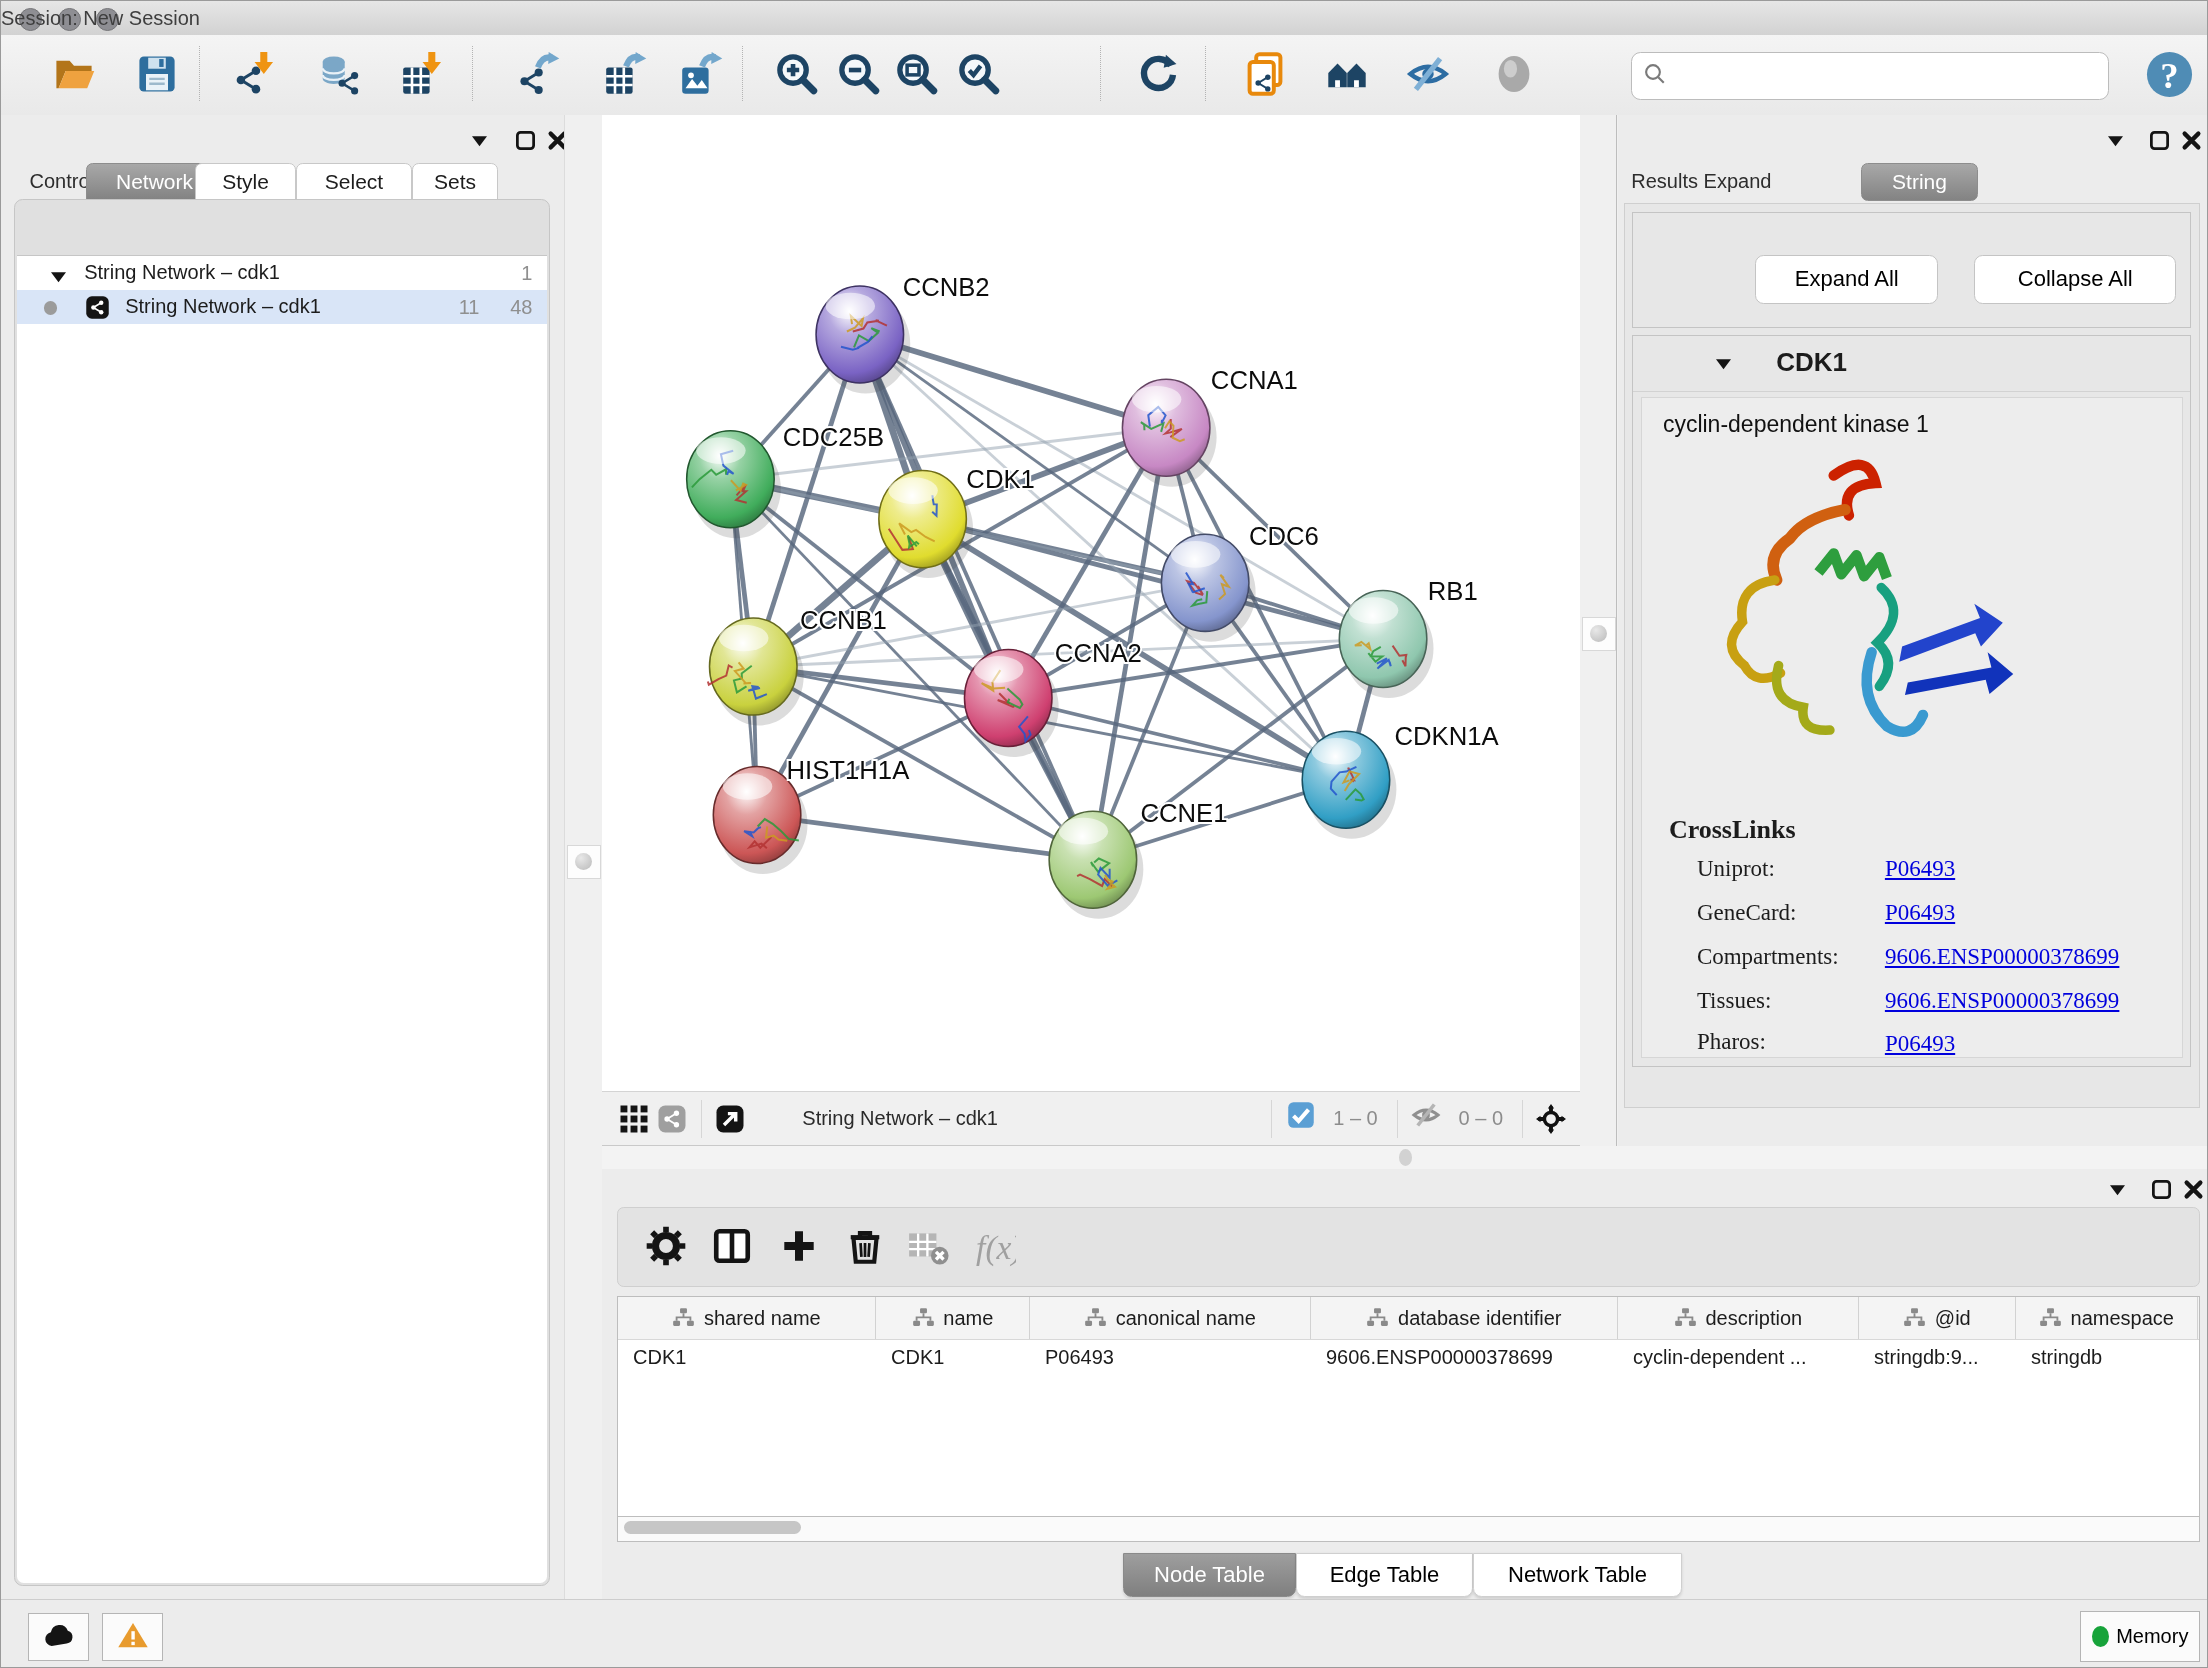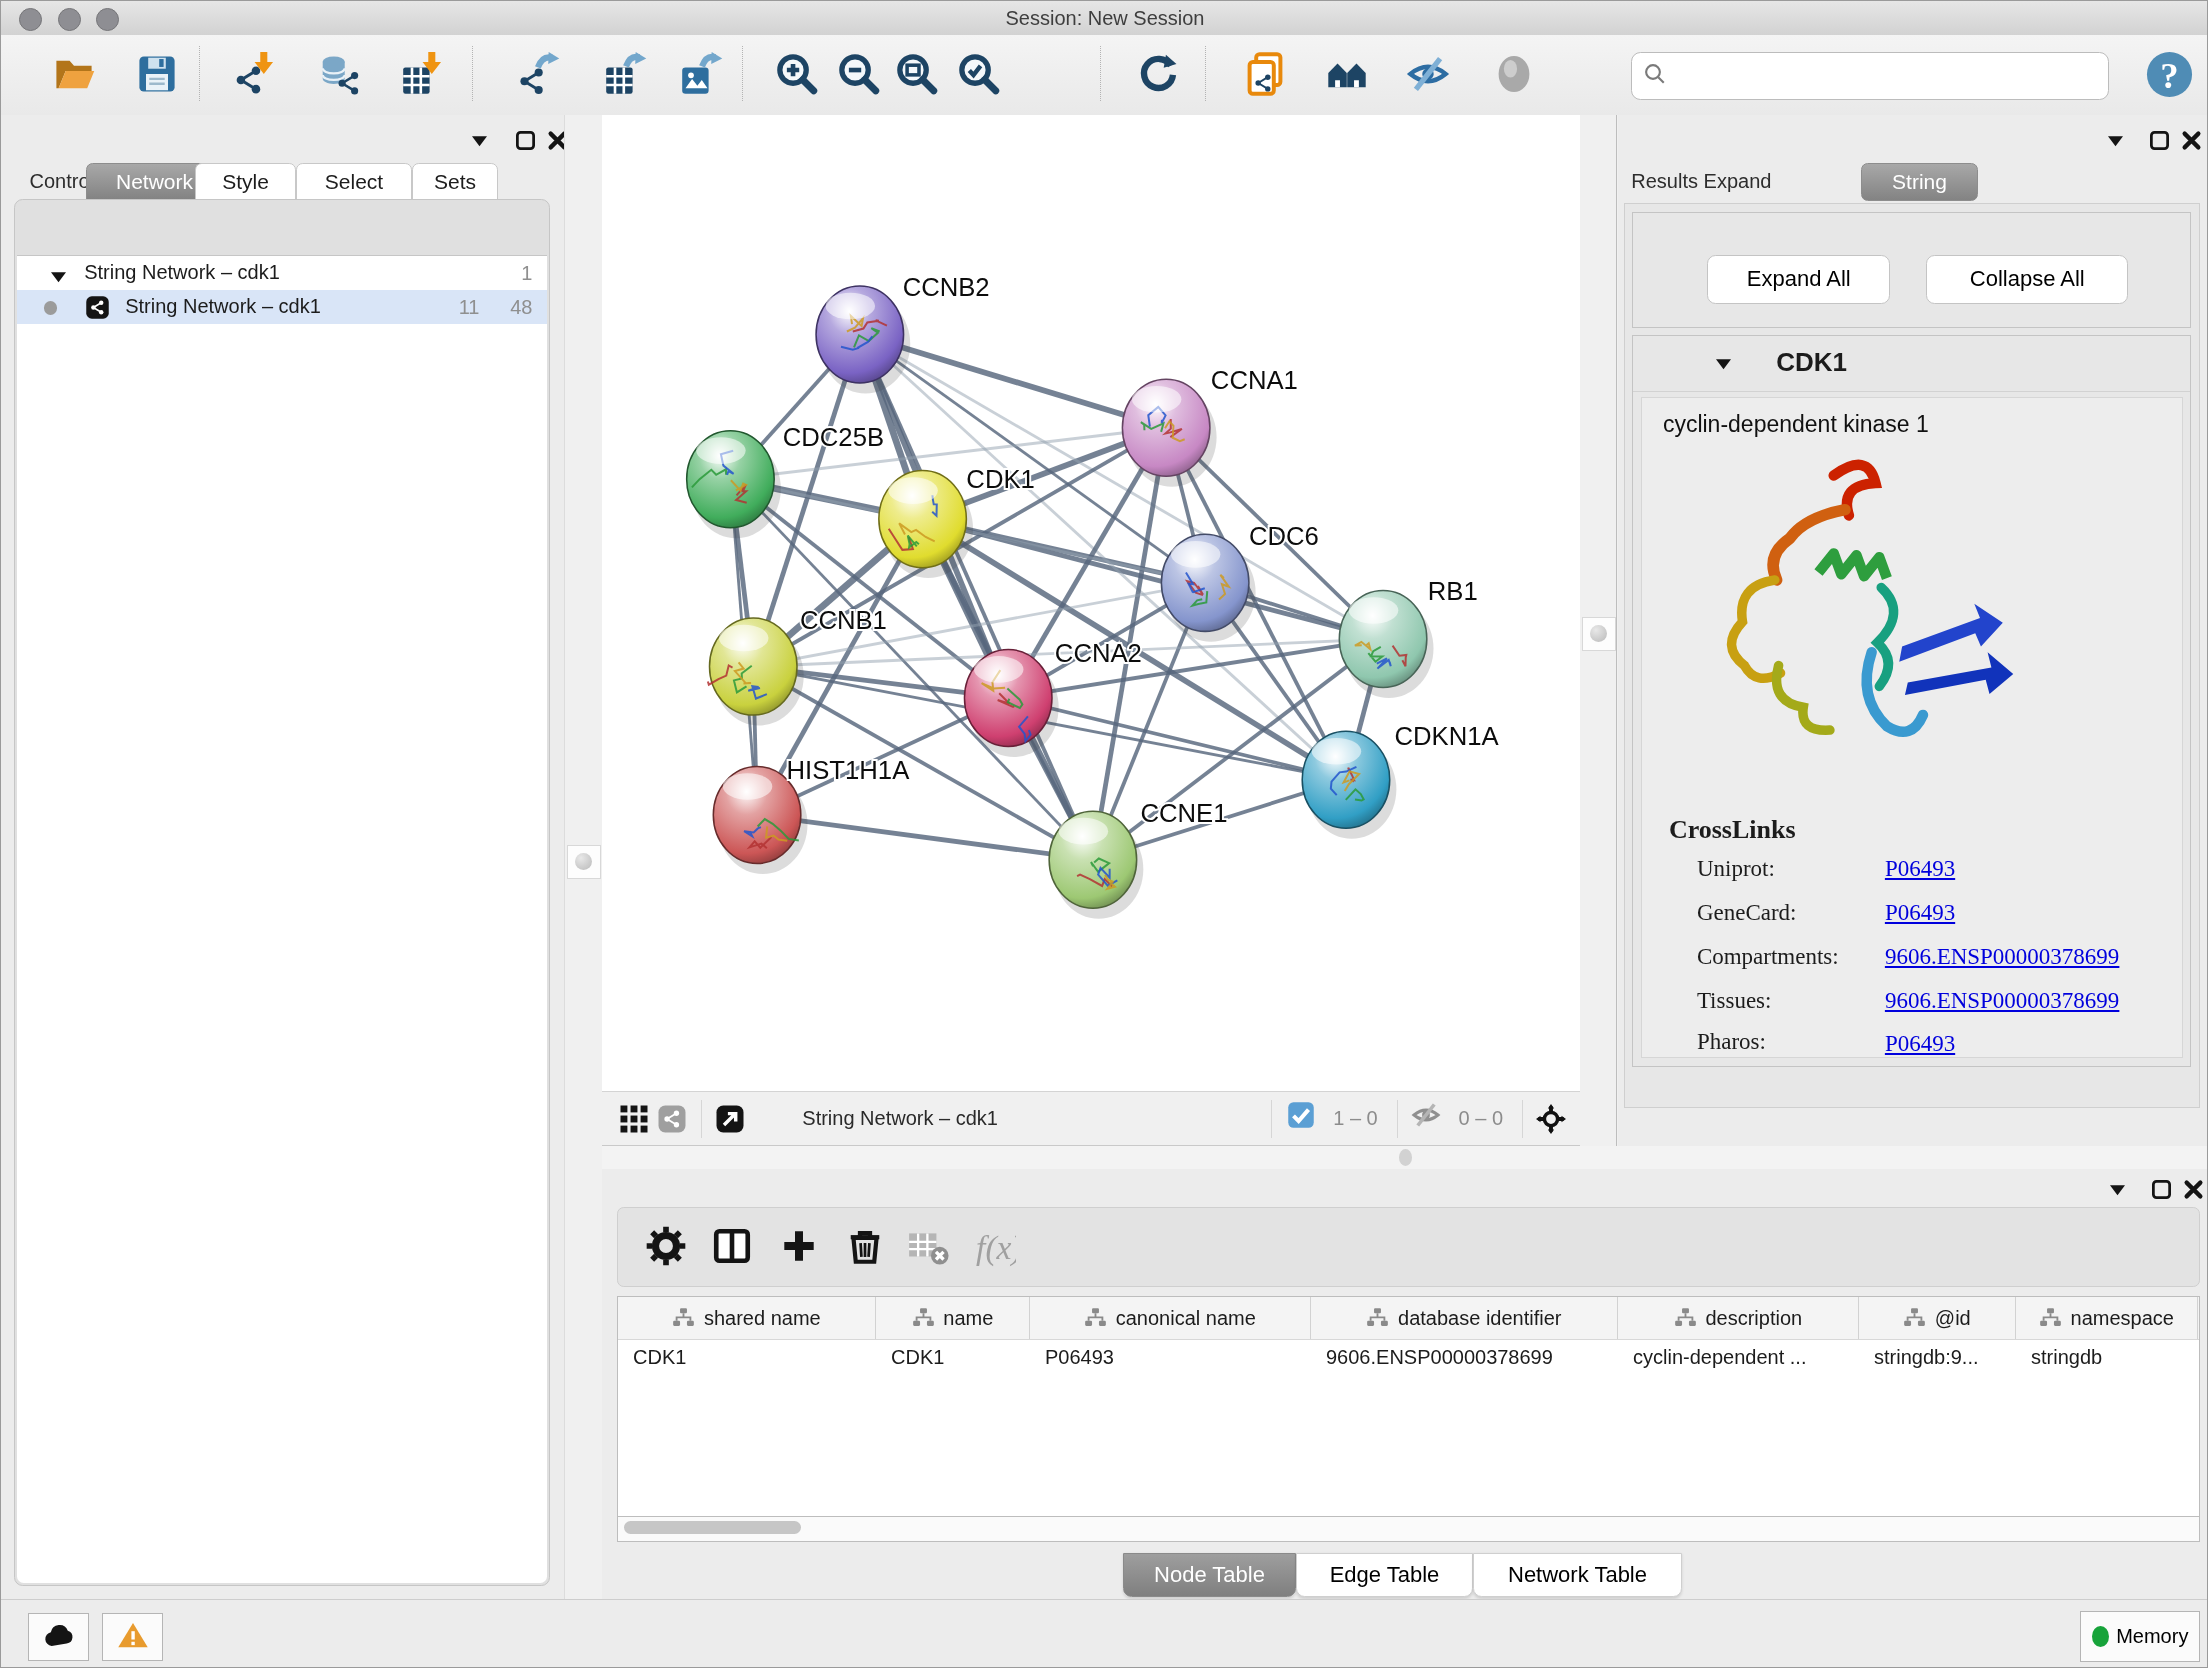--- a/index.html
+++ b/index.html
@@ -4,21 +4,21 @@
 <style>
   html,body{margin:0;padding:0;background:#d8d8d8;}
   #root{position:relative;width:2208px;height:1668px;background:#ececec;
         font-family:"Liberation Sans",sans-serif;color:#1c1c1c;overflow:hidden;
         border:1px solid #9a9a9a;box-sizing:border-box;}
   
   .titlebar{position:absolute;left:0;top:0;width:2208px;height:34px;
     background:linear-gradient(#e6e6e6,#d2d2d2);border-bottom:1px solid #aeaeae;}
   .traffic{position:absolute;top:6.7px;width:21px;height:21px;border-radius:50%;
     background:#8e8e93;border:1px solid #767679;}
-  .win-title{position:absolute;left:0;right:0;top:5.7px;text-align:center;
+  .win-title{position:absolute;left:0;right:0;top:5.7px;text-align:left;
     font-size:20px;color:#3e3e3e;}
   
   .toolbar{position:absolute;left:0;top:34px;width:2208px;height:80px;
     background:linear-gradient(#f4f4f4,#e9e9e9);border-bottom:1.9px solid #c2c2c2;}
   .tbtn{position:absolute;top:13.3px;width:51px;height:51px;background:none;border:none;
     padding:3.8px;cursor:pointer;}
   .tbtn svg{width:44px;height:44px;display:block;}
   .tsep{position:absolute;top:11.4px;height:55px;width:0;border-left:1.9px dotted #b3b3b3;}
   .searchwrap{position:absolute;left:1630px;top:17px;width:476px;height:46px;
     background:#ffffff;border:1.9px solid #bcbcbc;border-radius:9.5px;display:flex;align-items:center;}
@@ -68,21 +68,21 @@
     border-left:1.9px solid #bdbdbd;border-right:1px solid #dadada;}
   
   .rpanel{position:absolute;left:1617px;top:114px;width:592px;height:1031px;background:#ececec;}
   .rtab{position:absolute;left:243px;top:48px;width:117px;height:38px;border-radius:6.7px;
     background:linear-gradient(#a8a8a8,#838383);color:#fff;font-size:21px;border:1px solid #8d8d8d;
     cursor:pointer;font-family:inherit;}
   .r-box{position:absolute;left:5.7px;top:88px;width:576px;height:905px;border:1.9px solid #cfcfcf;
     background:#e7e7e7;box-sizing:border-box;}
   .r-expbox{position:absolute;left:7.6px;top:7.6px;right:7.6px;height:116px;border:1.9px solid #c4c4c4;box-sizing:border-box;}
   .r-btn{position:absolute;top:42px;height:49px;background:#ffffff;border:1.9px solid #c4c4c4;
-    border-radius:8.6px;font-size:22px;cursor:pointer;font-family:inherit;}
+    border-radius:8.6px;font-size:22px;cursor:pointer;font-family:inherit;margin-left:48px;}
   .r-section{position:absolute;left:7.6px;top:131px;right:7.6px;bottom:40px;border:1.9px solid #c4c4c4;box-sizing:border-box;}
   .r-sechead{position:absolute;left:0;top:0;right:0;height:55px;border-bottom:1.9px solid #d2d2d2;}
   .r-secname{position:absolute;left:143px;top:11.4px;font-size:26px;font-weight:bold;}
   .r-inner{position:absolute;left:7.6px;top:61px;right:7.6px;bottom:7.6px;background:#ededed;
     border:1px solid #d6d6d6;}
   .r-desc{position:absolute;left:21px;top:13.3px;font-size:23px;color:#111;}
   .xl-title{position:absolute;left:27px;top:417px;font-size:26px;font-weight:bold;
     font-family:"Liberation Serif",serif;}
   .xl-row{position:absolute;left:55px;font-size:23px;font-family:"Liberation Serif",serif;}
   .xl-link{position:absolute;left:243px;color:#0000dd;text-decoration:underline;cursor:pointer;}

